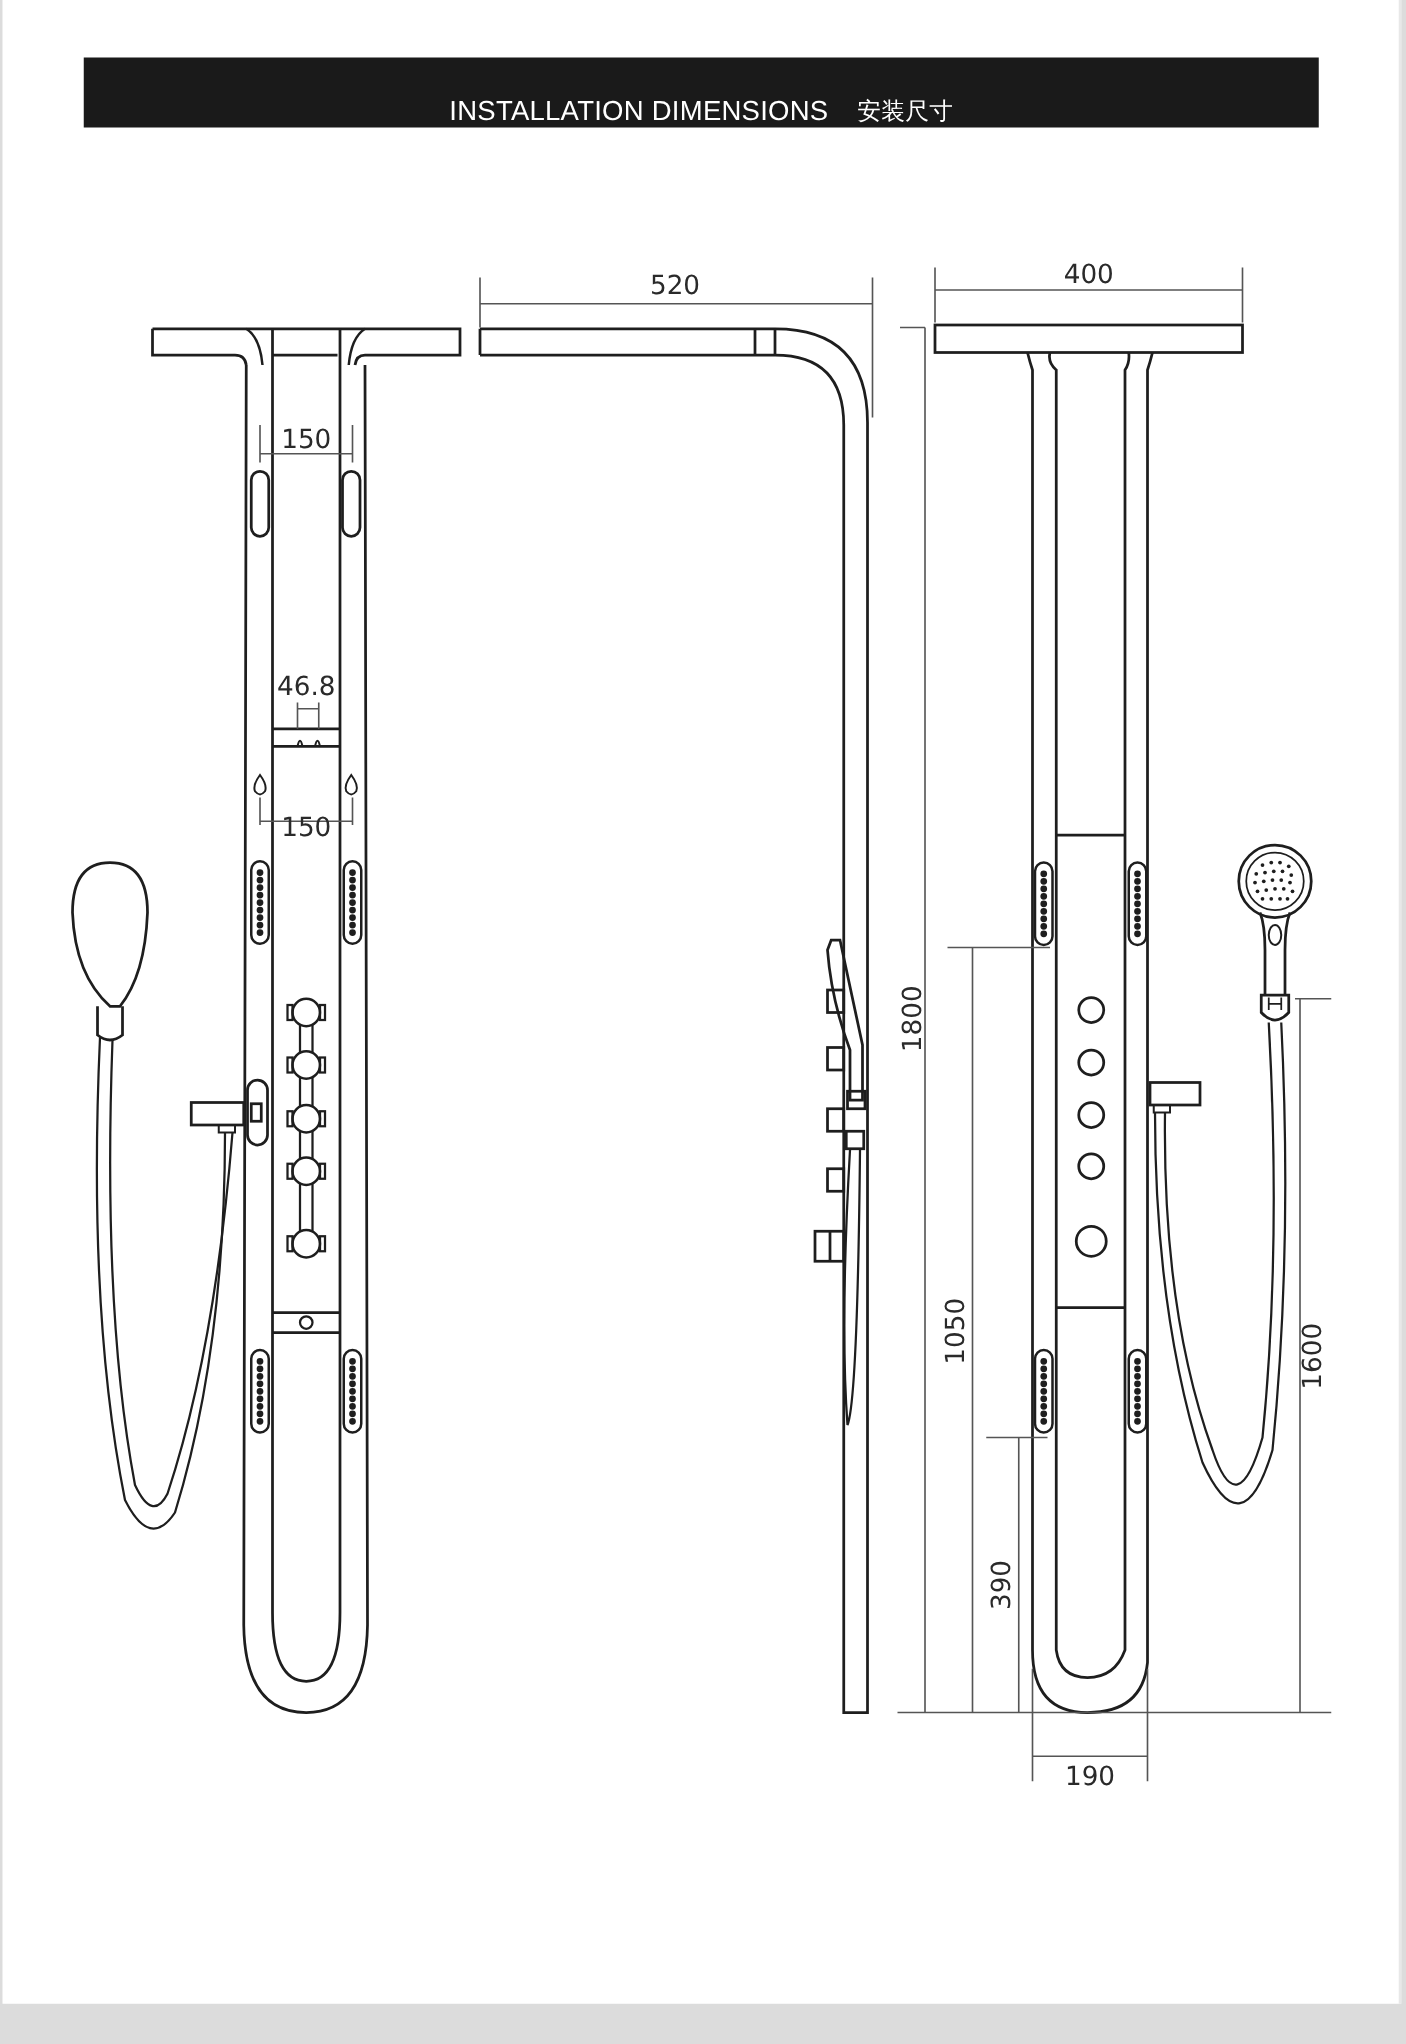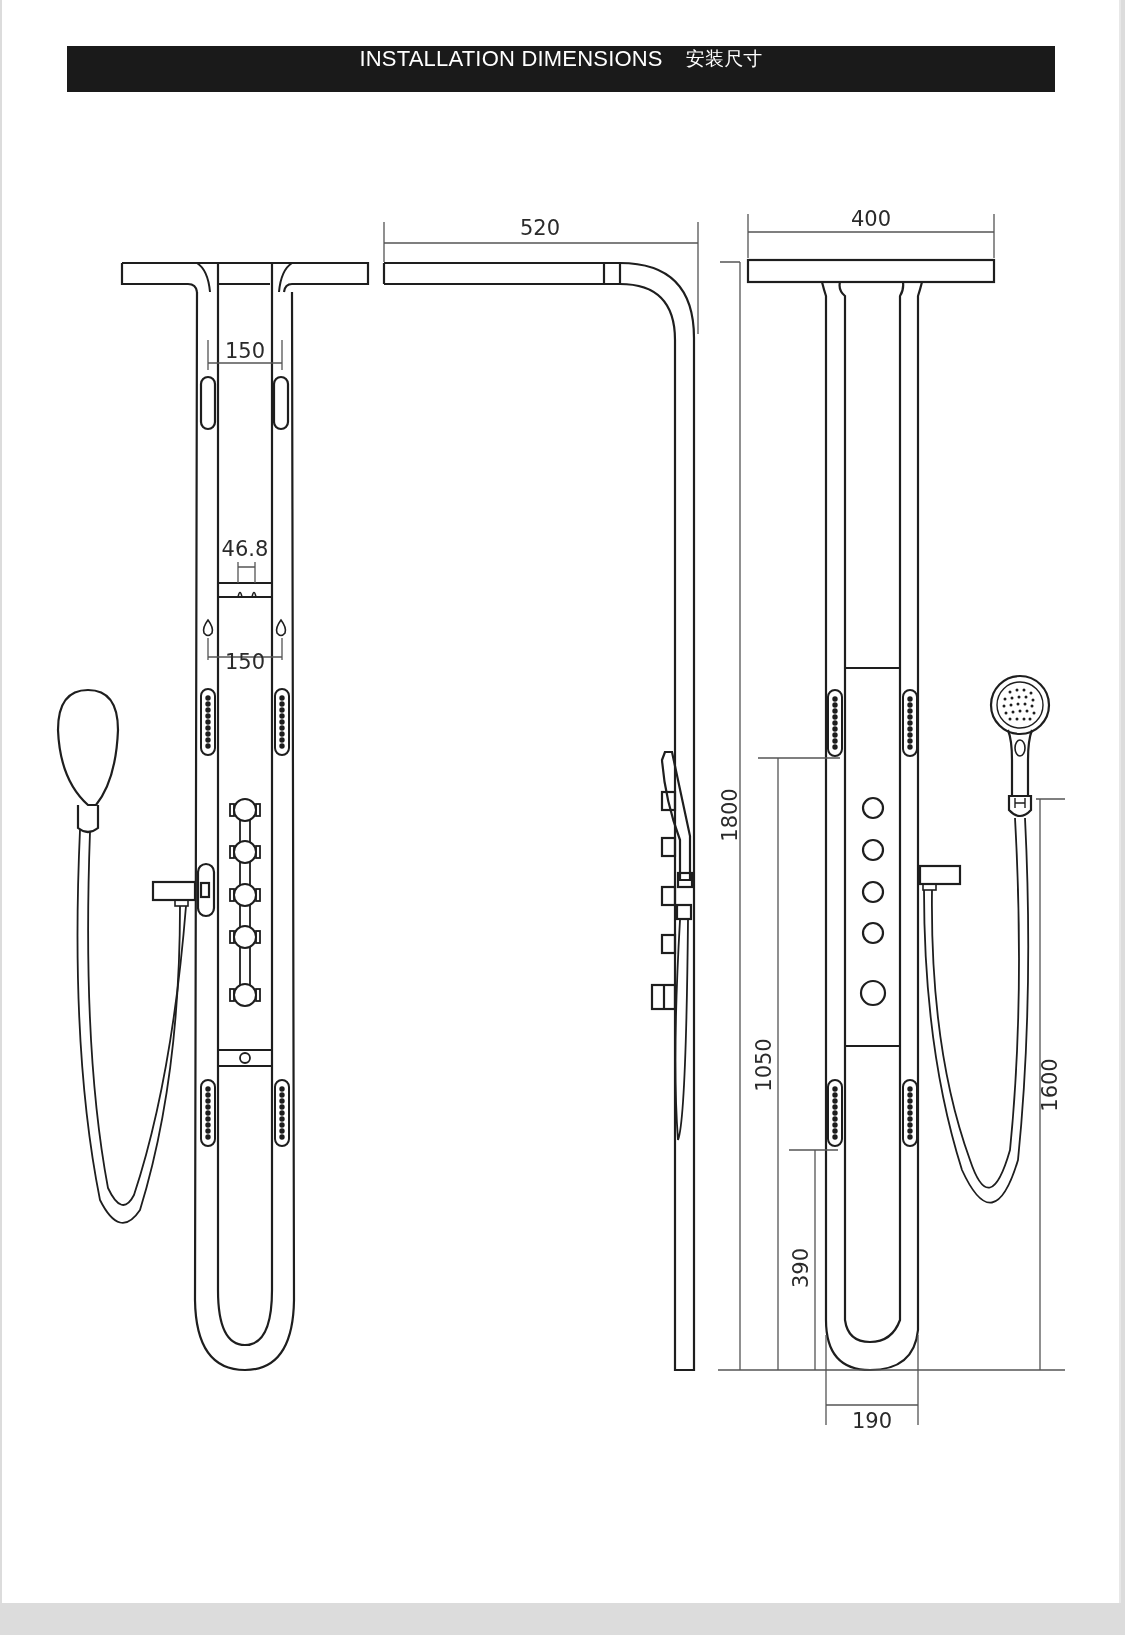--- a/index.html
+++ b/index.html
@@ -1,18 +1,18 @@
 <!DOCTYPE html>
 <html><head>
 <meta charset="utf-8">
 <style>
   html, body { margin:0; padding:0; }
   body { width:1125px; height:1635px; background:#dcdcdc; position:relative; overflow:hidden; font-family:"Liberation Sans", sans-serif; }
   .sheet { position:absolute; left:2px; top:0; width:1117px; height:1603px; background:#ffffff; border-right:2px solid #e8e8e8; }
-  .banner { position:absolute; left:67px; top:46px; width:988px; height:46px; background:#1a1a1a; display:flex; align-items:flex-start; justify-content:center; }
+  .banner { position:absolute; left:67px; top:46px; width:988px; height:56px; background:#1a1a1a; display:flex; align-items:flex-end; justify-content:center; }
   .banner span { color:#ffffff; font-size:22px; letter-spacing:0.2px; }
   .banner .cn { font-size:19px; margin-left:23px; }
   svg.drawing { position:absolute; left:0; top:0; }
   svg .dim { font-family:"DejaVu Sans", sans-serif; font-size:21px; fill:#2a2a2a; }
 </style>
 </head>
 <body>
 
 <div class="sheet"></div>
 

